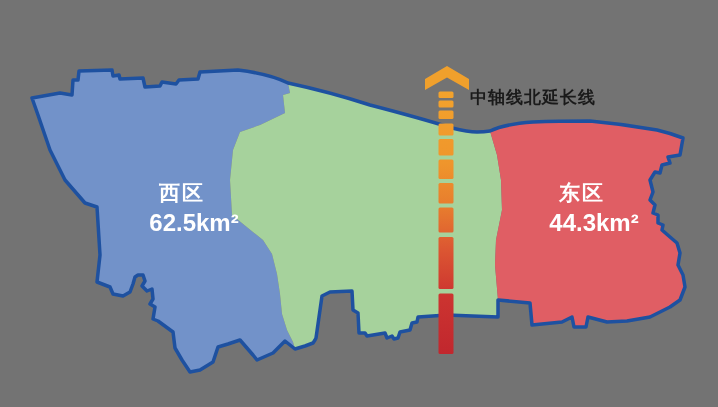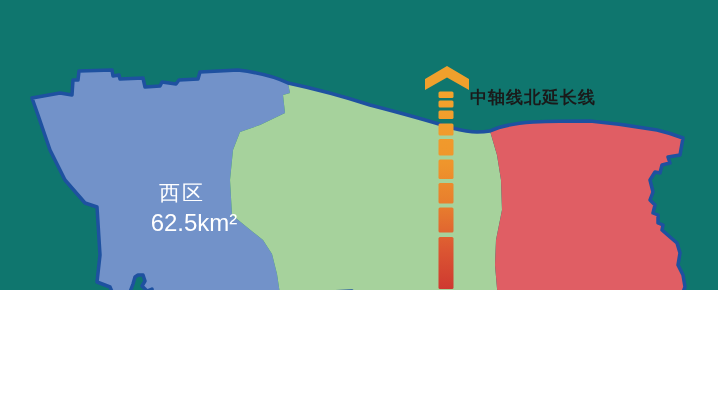--- a/index.html
+++ b/index.html
@@ -1,22 +1,22 @@
 <!DOCTYPE html>
 <html><head>
 <meta charset="utf-8">
 <style>
   html,body{margin:0;padding:0;background:#ffffff;}
   .stage{
-    position:relative;width:718px;height:290px;background:#0f766e;overflow:hidden;
+    position:relative;width:718px;height:407px;background:#737373;overflow:hidden;
     font-family:"Liberation Sans","DejaVu Sans",sans-serif;
   }
   .map-svg{position:absolute;left:0;top:0;width:718px;height:407px;}
   .region-label{
-    position:absolute;text-align:center;color:#ffffff;font-weight:400;
+    position:absolute;text-align:center;color:#ffffff;font-weight:700;
     transform:translateX(-50%);line-height:1.0;white-space:nowrap;
   }
   .region-label .r-name{font-size:21px;letter-spacing:2px;}
   .region-label .r-area{font-size:24px;margin-top:8px;letter-spacing:0px;margin-left:24px;}
   .label-west{left:182px;top:182px;}
   .label-green{left:358px;top:182px;}
   .label-east{left:582px;top:182px;}
   .axis-label{
     position:absolute;left:470px;top:86px;font-size:17px;font-weight:700;
     color:#1a1a1a;letter-spacing:1px;white-space:nowrap;
@@ -99,14 +99,18 @@
   <div class="axis-label">中轴线北延长线</div>
 
   <div class="region-label label-west">
     <div class="r-name">西区</div>
     <div class="r-area">62.5km²</div>
   </div>
 
   <div class="region-label label-green">
   </div>
 
+  <div class="region-label label-east">
+    <div class="r-name">东区</div>
+    <div class="r-area">44.3km²</div>
+  </div>
 
 </div>
 
 </body></html>

